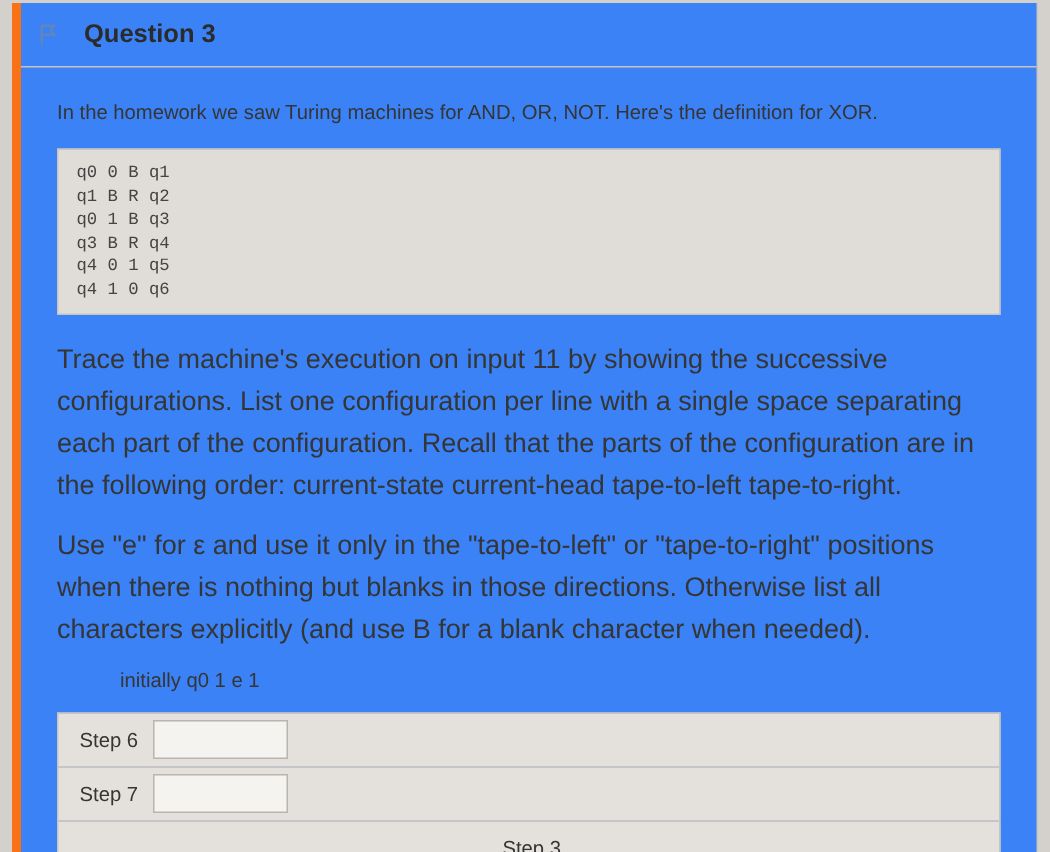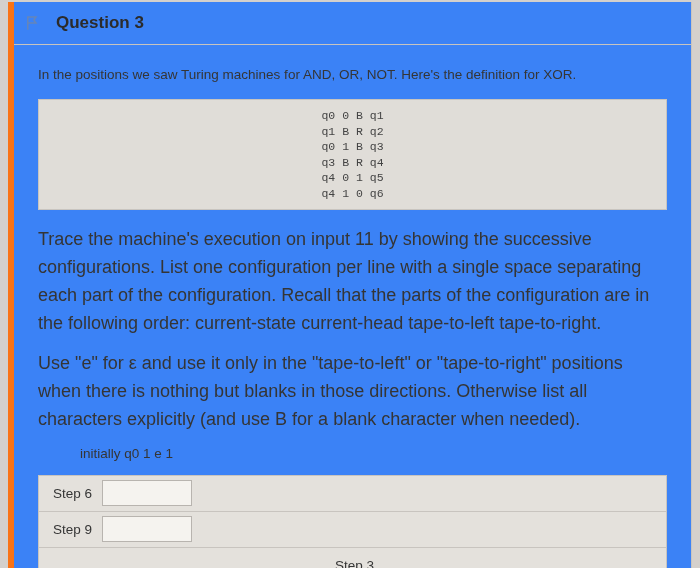--- a/index.html
+++ b/index.html
@@ -49,21 +49,20 @@
     .codebox {
       border: 1px solid #c8c4bf;
       background: #e0ddd8;
       padding: 8px 12px;
       font-family: "Courier New", Consolas, monospace;
       font-size: 11.5px;
       line-height: 1.35;
       white-space: pre;
       color: #444;
       margin-bottom: 16px;
-      text-align: center;
     }
     .para {
       font-size: 18px;
       line-height: 1.55;
       color: #353535;
       margin-bottom: 12px;
     }
     .initial {
       font-size: 13.5px;
       color: #353535;
@@ -103,41 +102,41 @@
     <span class="flag-icon">
       <svg viewBox="0 0 24 24" fill="none" stroke="#888" stroke-width="2">
         <path d="M5 3 L5 21 M5 4 L16 4 L13 8 L16 12 L5 12"></path>
       </svg>
     </span>
     <span class="qtitle">Question 3</span>
   </div>
 
   <div class="content">
 
-    <p class="intro">In the positions we saw Turing machines for AND, OR, NOT. Here's the definition for XOR.</p>
+    <p class="intro">In the homework we saw Turing machines for AND, OR, NOT. Here's the definition for XOR.</p>
 
     <div class="codebox">q0 0 B q1
 q1 B R q2
 q0 1 B q3
 q3 B R q4
 q4 0 1 q5
 q4 1 0 q6</div>
 
     <p class="para">Trace the machine's execution on input 11 by showing the successive configurations. List one configuration per line with a single space separating each part of the configuration. Recall that the parts of the configuration are in the following order: current-state current-head tape-to-left tape-to-right.</p>
 
     <p class="para">Use "e" for ε and use it only in the "tape-to-left" or "tape-to-right" positions when there is nothing but blanks in those directions. Otherwise list all characters explicitly (and use B for a blank character when needed).</p>
 
     <p class="initial">initially q0 1 e 1</p>
 
     <div class="step-row">
       <span class="step-label">Step 6</span>
       <input class="step-input" type="text" value="" style="">
     </div>
     <div class="step-row">
-      <span class="step-label">Step 9</span>
+      <span class="step-label">Step 7</span>
       <input class="step-input" type="text" value="" style="">
     </div>
     <div class="step-row">
       <span class="step-label">Step 3</span>
       <input class="step-input" type="text" value="" style="">
     </div>
 
   </div>
 </div>
 

